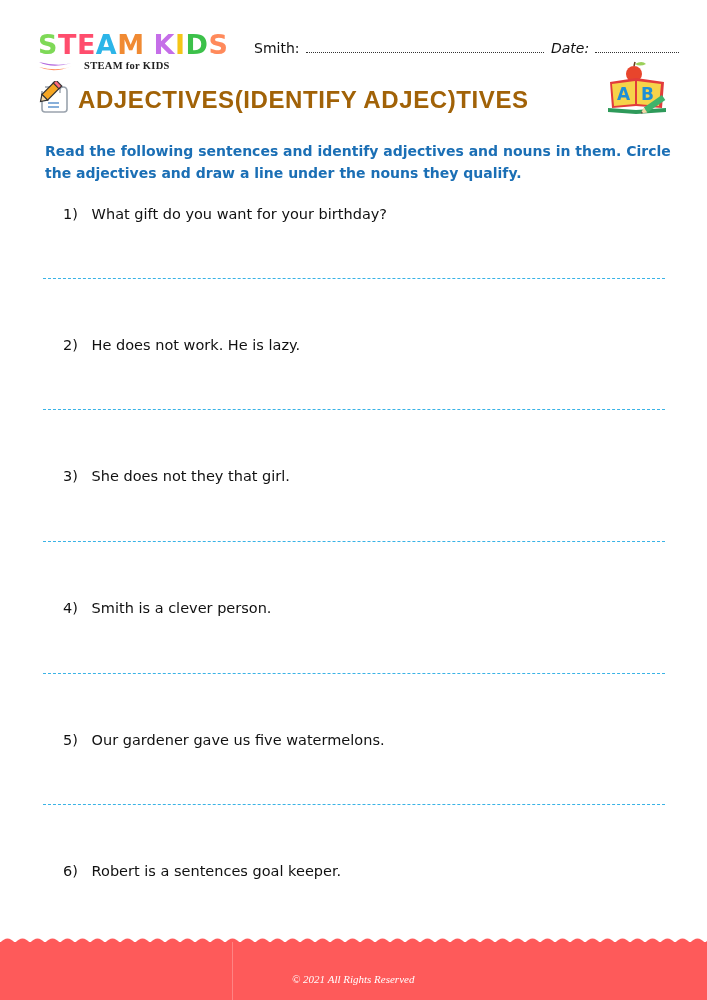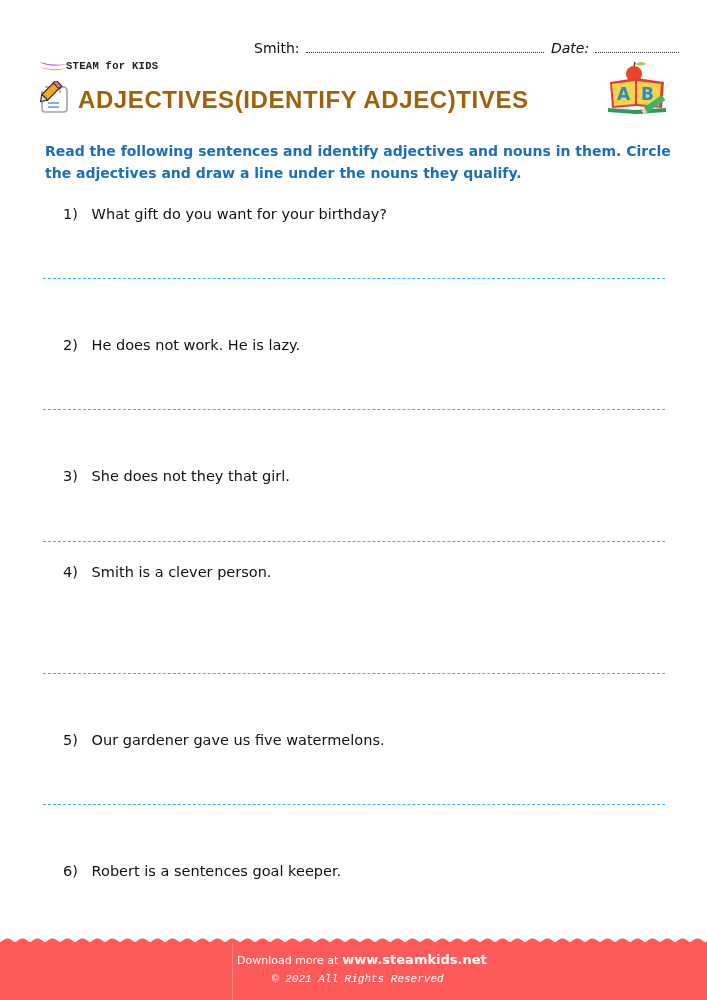--- a/index.html
+++ b/index.html
@@ -2,21 +2,21 @@
 <html><head>
   <meta charset="utf-8">
   <style>
     * { margin: 0; padding: 0; box-sizing: border-box; }
     html, body { width: 707px; height: 1000px; background: #ffffff; overflow: hidden; }
     body { position: relative; font-family: "Liberation Sans", sans-serif; color: #111; }
 
     .logo { position: absolute; left: 38px; top: 30px; width: 200px; height: 44px; }
     .logo-main { position: absolute; left: 0; top: 0; font-family: "DejaVu Sans", sans-serif; font-weight: bold; font-size: 27px; letter-spacing: 0.5px; line-height: 30px; white-space: nowrap; }
     .logo-main span { display: inline-block; }
-    .logo-sub { position: absolute; left: 28px; top: 30px; font-family: Liberation Mono, monospace; font-weight: bold; font-size: 10.5px; color: #222; letter-spacing: 0.3px; }
+    .logo-sub { position: absolute; left: 46px; top: 30px; font-family: Liberation Serif, serif; font-weight: bold; font-size: 10.5px; color: #222; letter-spacing: 0.3px; }
     .logo-swoosh { position: absolute; left: 0; top: 30px; width: 36px; height: 14px; }
 
     .field { position: absolute; top: 40px; font-family: "DejaVu Sans", sans-serif; font-size: 14px; color: #111; white-space: nowrap; }
     .field .dots { display: inline-block; border-bottom: 1.5px dotted #333; height: 12px; vertical-align: baseline; margin-left: 6px; }
     .field-name { left: 254px; }
     .field-name .dots { width: 238px; }
     .field-date { left: 551px; font-style: italic; }
     .field-date .dots { width: 84px; }
 
     .title-icon { position: absolute; left: 37px; top: 81px; width: 34px; height: 34px; }
@@ -27,26 +27,29 @@
 
     .question { position: absolute; left: 43px; font-family: "DejaVu Sans", sans-serif; font-size: 14.5px; color: #111; white-space: nowrap; margin-left: 20px; }
     .question .num { display: inline-block; width: 24px; }
     .answer-line { position: absolute; left: 43px; width: 622px; height: 0; border-top: 1.5px dashed #3ab3e6; }
 
     .footer { position: absolute; left: 0; top: 942px; width: 707px; height: 58px; background: #fe5a5a; }
     .scallops { position: absolute; left: 0; top: 934px; width: 707px; height: 12px; }
     .footer-divider { position: absolute; left: 232px; top: 0; width: 1px; height: 58px; background: rgba(255,255,255,0.25); }
     .footer-line1 { position: absolute; left: 237px; top: 10px; font-family: "DejaVu Sans", sans-serif; font-size: 11px; color: #ffffff; white-space: nowrap; }
     .footer-line1 .site { font-weight: bold; font-size: 13px; margin-left: 4px; }
-    .footer-line2 { position: absolute; left: 272px; top: 31px; font-family: Liberation Mono, monospace; font-style: italic; font-size: 11px; color: #ffffff; white-space: nowrap; }
+    .footer-line2 { position: absolute; left: 292px; top: 31px; font-family: Liberation Serif, serif; font-style: italic; font-size: 11px; color: #ffffff; white-space: nowrap; }
   </style>
 </head>
 <body>
 
 <div class="logo">
+  <div class="logo-main">
+    <span style="color:#7ed957">S</span><span style="color:#ff4d6d">T</span><span style="color:#ff4d6d">E</span><span style="color:#2cb5e8">A</span><span style="color:#f08a33">M</span><span style="width:9px"></span><span style="color:#c56ee8">K</span><span style="color:#f5c518">I</span><span style="color:#3cc14a">D</span><span style="color:#ff8a5b">S</span>
+  </div>
   <svg class="logo-swoosh" viewBox="0 0 36 14">
     <path d="M1 2 Q14 9 34 3 Q20 7 1 2 Z" fill="#b46be0"></path>
     <path d="M1 7 Q16 14 34 6 Q20 12 1 7 Z" fill="#ff8a5b"></path>
   </svg>
   <div class="logo-sub">STEAM for KIDS</div>
 </div>
 
 <div class="field field-name">
   <span>Smith:</span><span class="dots"></span>
 </div>
@@ -97,21 +100,21 @@
   <span>He does not work. He is lazy.</span>
 </div>
 <div class="answer-line" style="top:409px"></div>
 
 <div class="question" style="top:468px">
   <span class="num">3)</span>
   <span>She does not they that girl.</span>
 </div>
 <div class="answer-line" style="top:541px"></div>
 
-<div class="question" style="top:564px">
+<div class="question" style="top:600px">
   <span class="num">4)</span>
   <span>Smith is a clever person.</span>
 </div>
 <div class="answer-line" style="top:673px"></div>
 
 <div class="question" style="top:732px">
   <span class="num">5)</span>
   <span>Our gardener gave us five watermelons.</span>
 </div>
 <div class="answer-line" style="top:804px"></div>
@@ -124,17 +127,14 @@
 <svg class="scallops" viewBox="0 0 707 12" preserveAspectRatio="none">
   <defs>
     <pattern id="sc" x="0" y="0" width="15" height="12" patternUnits="userSpaceOnUse">
       <path d="M0 12 L0 9 Q7.5 0 15 9 L15 12 Z" fill="#fe5a5a"></path>
     </pattern>
   </defs>
   <rect x="0" y="0" width="707" height="12" fill="url(#sc)"></rect>
 </svg>
 <div class="footer">
   <div class="footer-divider"></div>
-  <div class="footer-line1">
-    <span>Download more at</span><span class="site">www.steamkids.net</span>
-  </div>
   <div class="footer-line2">©  2021 All Rights Reserved</div>
 </div>
 
 </body></html>

